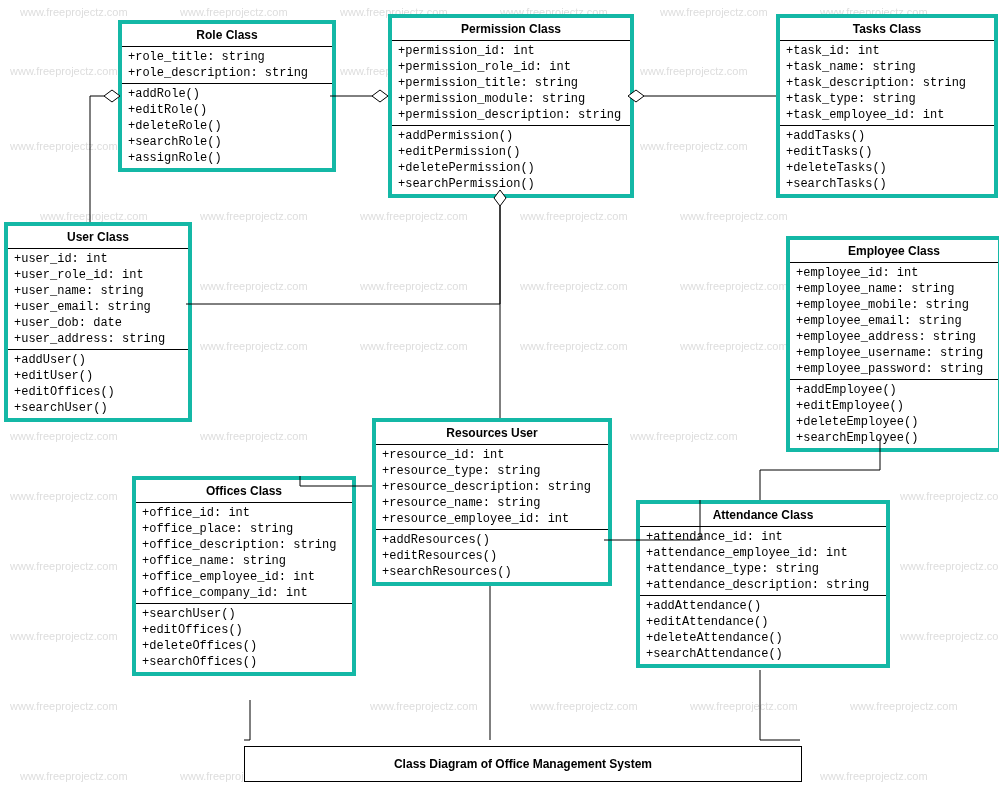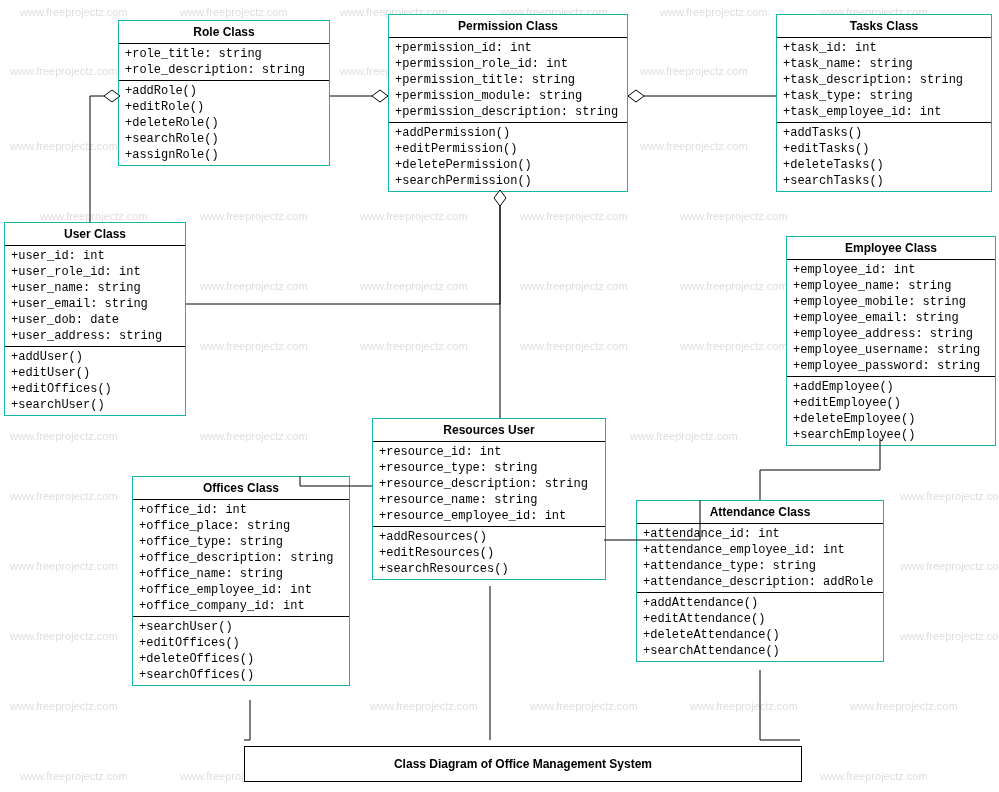--- a/index.html
+++ b/index.html
@@ -1,17 +1,17 @@
 <!DOCTYPE html>
 <html><head>
 <meta charset="utf-8">
 <style>
 body{margin:0;font-family:Verdana,sans-serif;font-size:12px;background:#fff;width:999px;height:792px;position:relative}
 .wm{position:absolute;color:#ddd;font-size:11px;pointer-events:none;user-select:none}
-.class-box{position:absolute;border:1px solid #14b8a6;background:#fff}
+.class-box{position:absolute;border:4px solid #14b8a6;background:#fff}
 .class-title{font-weight:bold;text-align:center;padding:4px 8px;border-bottom:1px solid #000}
 .class-section{border-bottom:1px solid #000;padding:2px 6px}
 .class-section:last-child{border-bottom:none}
 .class-section div{font-family:'Courier New',monospace;font-size:12px;line-height:16px;white-space:nowrap}
 .caption-box{position:absolute;border:1px solid #000;background:#fff;font-weight:bold;text-align:center;padding:10px 0}
 svg{position:absolute;top:0;left:0;pointer-events:none}
 </style>
 </head>
 <body>
 
@@ -158,41 +158,40 @@
     <div>+editResources()</div>
     <div>+searchResources()</div>
   </div>
 </div>
 
 <div class="class-box" style="left:132px;top:476px;width:216px">
   <div class="class-title">Offices Class</div>
   <div class="class-section">
     <div>+office_id: int</div>
     <div>+office_place: string</div>
-    <div>+office_type: string</div>
     <div>+office_description: string</div>
     <div>+office_name: string</div>
     <div>+office_employee_id: int</div>
     <div>+office_company_id: int</div>
   </div>
   <div class="class-section">
     <div>+searchUser()</div>
     <div>+editOffices()</div>
     <div>+deleteOffices()</div>
     <div>+searchOffices()</div>
   </div>
 </div>
 
 <div class="class-box" style="left:636px;top:500px;width:246px">
   <div class="class-title">Attendance Class</div>
   <div class="class-section">
     <div>+attendance_id: int</div>
     <div>+attendance_employee_id: int</div>
     <div>+attendance_type: string</div>
-    <div>+attendance_description: addRole</div>
+    <div>+attendance_description: string</div>
   </div>
   <div class="class-section">
     <div>+addAttendance()</div>
     <div>+editAttendance()</div>
     <div>+deleteAttendance()</div>
     <div>+searchAttendance()</div>
   </div>
 </div>
 
 <div class="caption-box" style="left:244px;top:746px;width:556px">Class Diagram of Office Management System</div>

